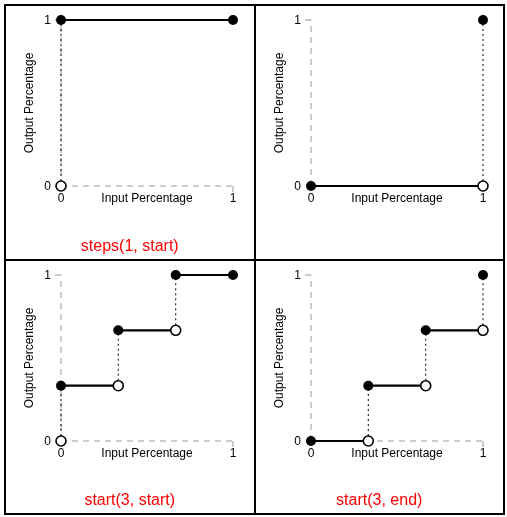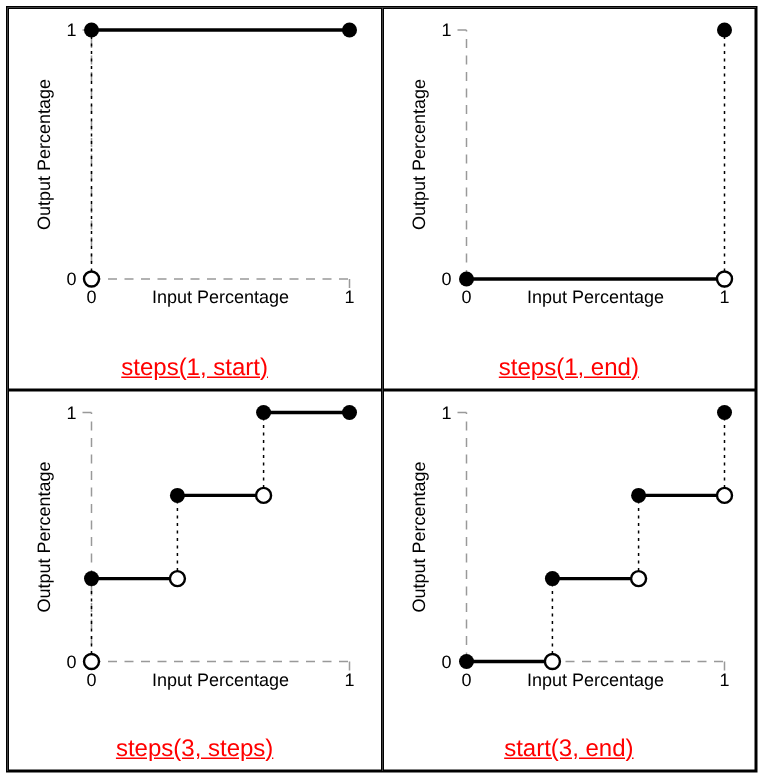--- a/index.html
+++ b/index.html
@@ -21,21 +21,20 @@
     position: relative;
     box-sizing: border-box;
   }
   .caption {
     position: absolute;
     left: 0; right: 0;
     bottom: 4px;
     text-align: center;
     color: #ff0000;
     font-size: 16px;
-    text-decoration: underline;
   }
   svg { display: block; }
   .ylabel {
     font-size: 12px;
     fill: #000;
   }
   .xlabel {
     font-size: 12px;
     fill: #000;
   }
@@ -80,21 +79,20 @@
         <circle cx="227" cy="180" r="5" fill="#fff" stroke="#000" stroke-width="1.6"></circle>
         <circle cx="55" cy="180" r="5" fill="#000"></circle>
         <circle cx="227" cy="14" r="5" fill="#000"></circle>
         <text x="55" y="196" text-anchor="middle" class="tick">0</text>
         <text x="227" y="196" text-anchor="middle" class="tick">1</text>
         <text x="45" y="184" text-anchor="end" class="tick">0</text>
         <text x="45" y="18" text-anchor="end" class="tick">1</text>
         <text x="141" y="196" text-anchor="middle" class="xlabel">Input Percentage</text>
         <text x="0" y="0" text-anchor="middle" class="ylabel" transform="translate(27,97) rotate(-90)">Output Percentage</text>
       </svg>
-    <div class="caption">steps(1, end)</div>
   </div>
   <div class="cell">
     <svg class="plot" width="247" height="228">
         <line x1="55" y1="180" x2="227" y2="180" stroke="#999" stroke-width="1" stroke-dasharray="6 5"></line>
         <line x1="55" y1="180" x2="55" y2="14" stroke="#999" stroke-width="1" stroke-dasharray="6 5"></line>
         <line x1="227" y1="180" x2="227" y2="186" stroke="#999" stroke-width="1" stroke-dasharray="6 5"></line>
         <line x1="55" y1="14" x2="49" y2="14" stroke="#999" stroke-width="1" stroke-dasharray="6 5"></line>
         <line x1="55" y1="180" x2="55" y2="124.72200000000001" stroke="#000" stroke-width="1" stroke-dasharray="2 3"></line>
         <line x1="55" y1="124.72200000000001" x2="112.27600000000001" y2="124.72200000000001" stroke="#000" stroke-width="2.2"></line>
         <line x1="112.27600000000001" y1="124.72200000000001" x2="112.27600000000001" y2="69.27799999999999" stroke="#000" stroke-width="1" stroke-dasharray="2 3"></line>
@@ -108,21 +106,21 @@
         <circle cx="112.27600000000001" cy="69.27799999999999" r="5" fill="#000"></circle>
         <circle cx="169.724" cy="14" r="5" fill="#000"></circle>
         <circle cx="227" cy="14" r="5" fill="#000"></circle>
         <text x="55" y="196" text-anchor="middle" class="tick">0</text>
         <text x="227" y="196" text-anchor="middle" class="tick">1</text>
         <text x="45" y="184" text-anchor="end" class="tick">0</text>
         <text x="45" y="18" text-anchor="end" class="tick">1</text>
         <text x="141" y="196" text-anchor="middle" class="xlabel">Input Percentage</text>
         <text x="0" y="0" text-anchor="middle" class="ylabel" transform="translate(27,97) rotate(-90)">Output Percentage</text>
       </svg>
-    <div class="caption">steps(3, steps)</div>
+    <div class="caption">start(3, start)</div>
   </div>
   <div class="cell">
     <svg class="plot" width="247" height="228">
         <line x1="55" y1="180" x2="227" y2="180" stroke="#999" stroke-width="1" stroke-dasharray="6 5"></line>
         <line x1="55" y1="180" x2="55" y2="14" stroke="#999" stroke-width="1" stroke-dasharray="6 5"></line>
         <line x1="227" y1="180" x2="227" y2="186" stroke="#999" stroke-width="1" stroke-dasharray="6 5"></line>
         <line x1="55" y1="14" x2="49" y2="14" stroke="#999" stroke-width="1" stroke-dasharray="6 5"></line>
         <line x1="55" y1="180" x2="55" y2="180" stroke="#000" stroke-width="1" stroke-dasharray="2 3"></line>
         <line x1="55" y1="180" x2="112.27600000000001" y2="180" stroke="#000" stroke-width="2.2"></line>
         <line x1="112.27600000000001" y1="180" x2="112.27600000000001" y2="124.72200000000001" stroke="#000" stroke-width="1" stroke-dasharray="2 3"></line>

